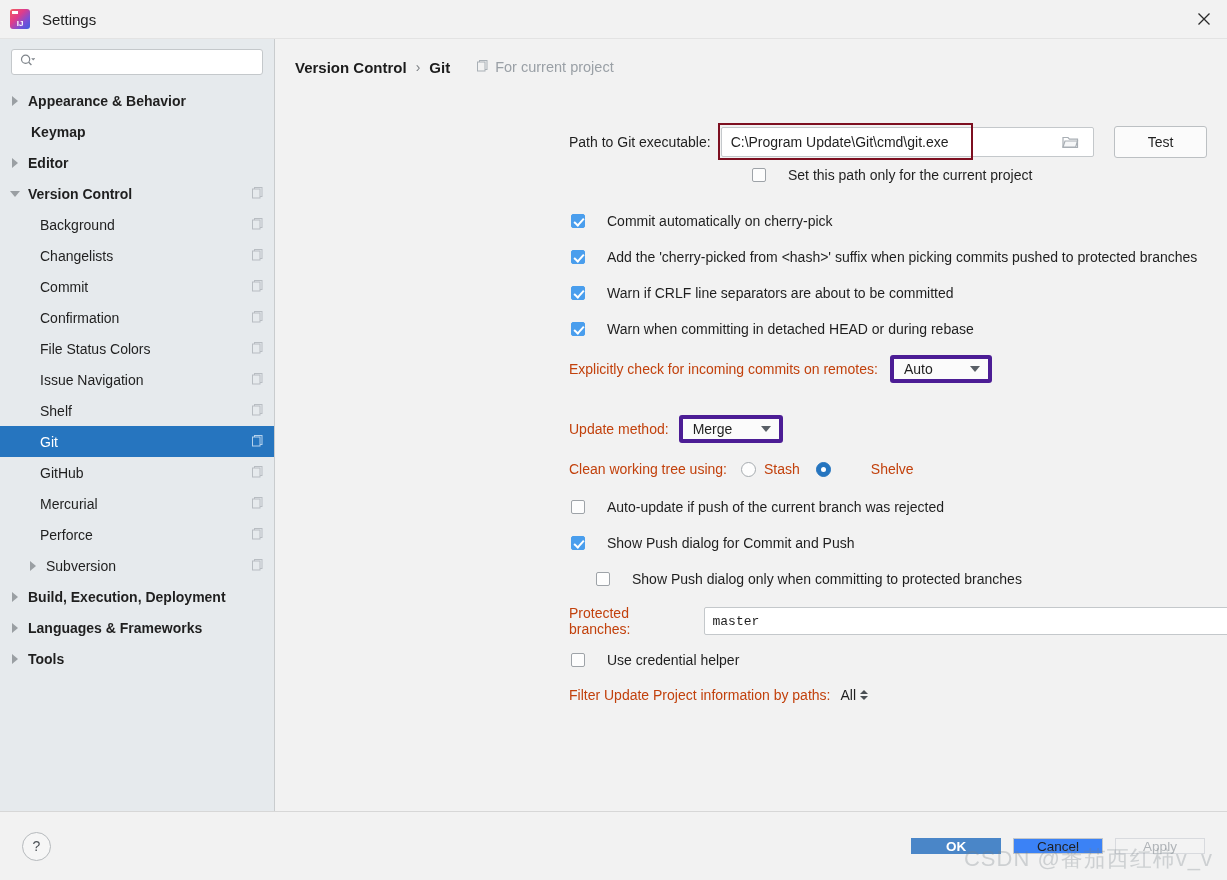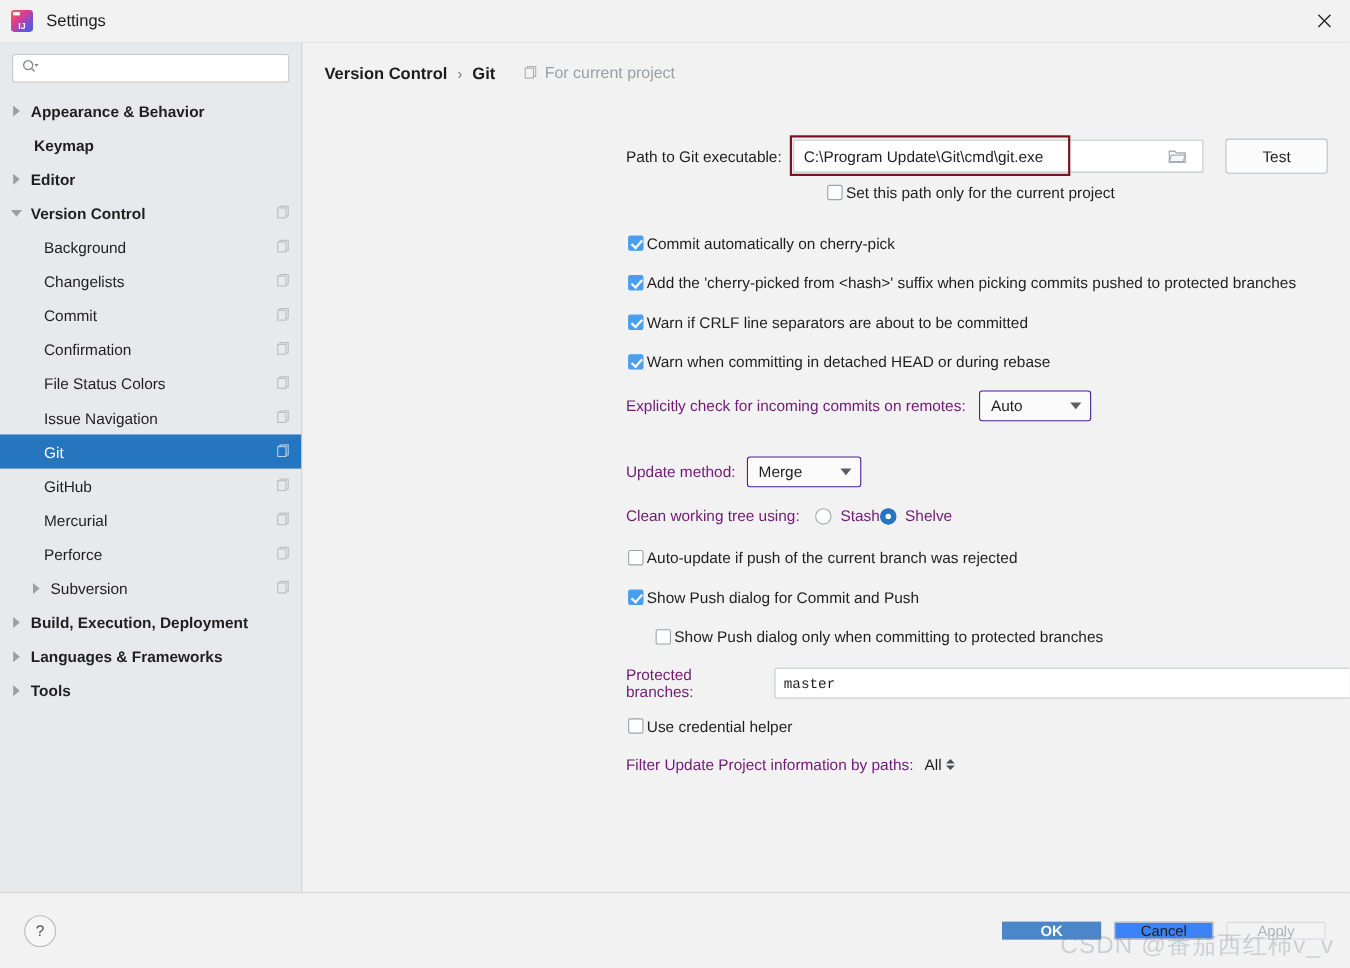--- a/index.html
+++ b/index.html
@@ -205,21 +205,21 @@
     margin-left: 26px;
     color: #9aa0a6;
     font-size: 14.5px;
     display: flex;
     align-items: center;
     gap: 6px;
   }
 
   .row { display: flex; align-items: center; }
 
-  .field-label { font-size: 14px; color: #701a75; }
+  .field-label { font-size: 14px; color: #c2410c; }
 
   .path-row {
     position: absolute;
     left: 294px;
     top: 88px;
     right: 20px;
     height: 30px;
     display: flex;
     align-items: center;
   }
@@ -275,21 +275,21 @@
     justify-content: center;
     font-size: 14px;
     color: #1f1f1f;
     flex: 0 0 91px;
   }
 
   
   .cbrow {
     display: flex;
     align-items: center;
-    gap: 3px;
+    gap: 22px;
   }
   .cb {
     width: 14px; height: 14px;
     border-radius: 2px;
     box-sizing: border-box;
     flex: 0 0 14px;
     position: relative;
   }
   .cb.off { background:#fdfdfd; border: 1px solid #9ea3a8; }
   .cb.on  { background:#4a9eed; border: 1px solid #4a9eed; }
@@ -317,21 +317,21 @@
     content:"";
     position:absolute;
     left:4.5px; top:4.5px;
     width:5px;height:5px;border-radius:50%;
     background:#fff;
   }
 
   .combo {
     height: 28px;
     background: #fbfbfb;
-    border: 1px solid #4c1d95;
+    border: 4px solid #4c1d95;
     border-radius: 3px;
     display: inline-flex;
     align-items: center;
     padding-left: 10px;
     padding-right: 8px;
     box-sizing: border-box;
     font-size: 14px;
     color: #1f1f1f;
   }
   .combo .cval { flex: 1 1 auto; white-space: nowrap; }
@@ -552,20 +552,29 @@
         </div>
         <div class="node lvl1">
           <span class="label">Issue Navigation</span>
           <span class="copyicon">
             <svg width="13" height="13" viewBox="0 0 13 13">
                 <rect x="3.5" y="1.5" width="7.5" height="9" fill="none" stroke="#b0b6bb" stroke-width="1"></rect>
                 <rect x="1.5" y="3" width="7.5" height="9" fill="#e6eaed" stroke="#b0b6bb" stroke-width="1"></rect>
               </svg>
           </span>
         </div>
+        <div class="node lvl1">
+          <span class="label">Shelf</span>
+          <span class="copyicon">
+            <svg width="13" height="13" viewBox="0 0 13 13">
+                <rect x="3.5" y="1.5" width="7.5" height="9" fill="none" stroke="#b0b6bb" stroke-width="1"></rect>
+                <rect x="1.5" y="3" width="7.5" height="9" fill="#e6eaed" stroke="#b0b6bb" stroke-width="1"></rect>
+              </svg>
+          </span>
+        </div>
         <div class="node lvl1 selected">
           <span class="label">Git</span>
           <span class="copyicon">
             <svg width="13" height="13" viewBox="0 0 13 13">
                 <rect x="3.5" y="1.5" width="7.5" height="9" fill="none" stroke="#d6e7f7" stroke-width="1"></rect>
                 <rect x="1.5" y="3" width="7.5" height="9" fill="#2675bf" stroke="#d6e7f7" stroke-width="1"></rect>
               </svg>
           </span>
         </div>
         <div class="node lvl1">
@@ -692,21 +701,21 @@
           <span class="caret"></span>
         </span>
       </div>
 
       <div class="row abs" style="left:294px; top:422px; gap:0;">
         <span class="field-label">Clean working tree using:</span>
         <span class="row" style="margin-left:14px;">
           <span class="radio off"></span>
           <span class="field-label" style="margin-left:8px;">Stash</span>
         </span>
-        <span class="row" style="">
+        <span class="row" style="margin-left:16px;gap:32px;">
           <span class="radio on"></span>
           <span class="field-label" style="margin-left:8px;">Shelve</span>
         </span>
       </div>
 
       <div class="cbrow abs" style="left:296px; top:460px;">
         <span class="cb off"></span>
         <span class="cbtext">Auto-update if push of the current branch was rejected</span>
       </div>
 

